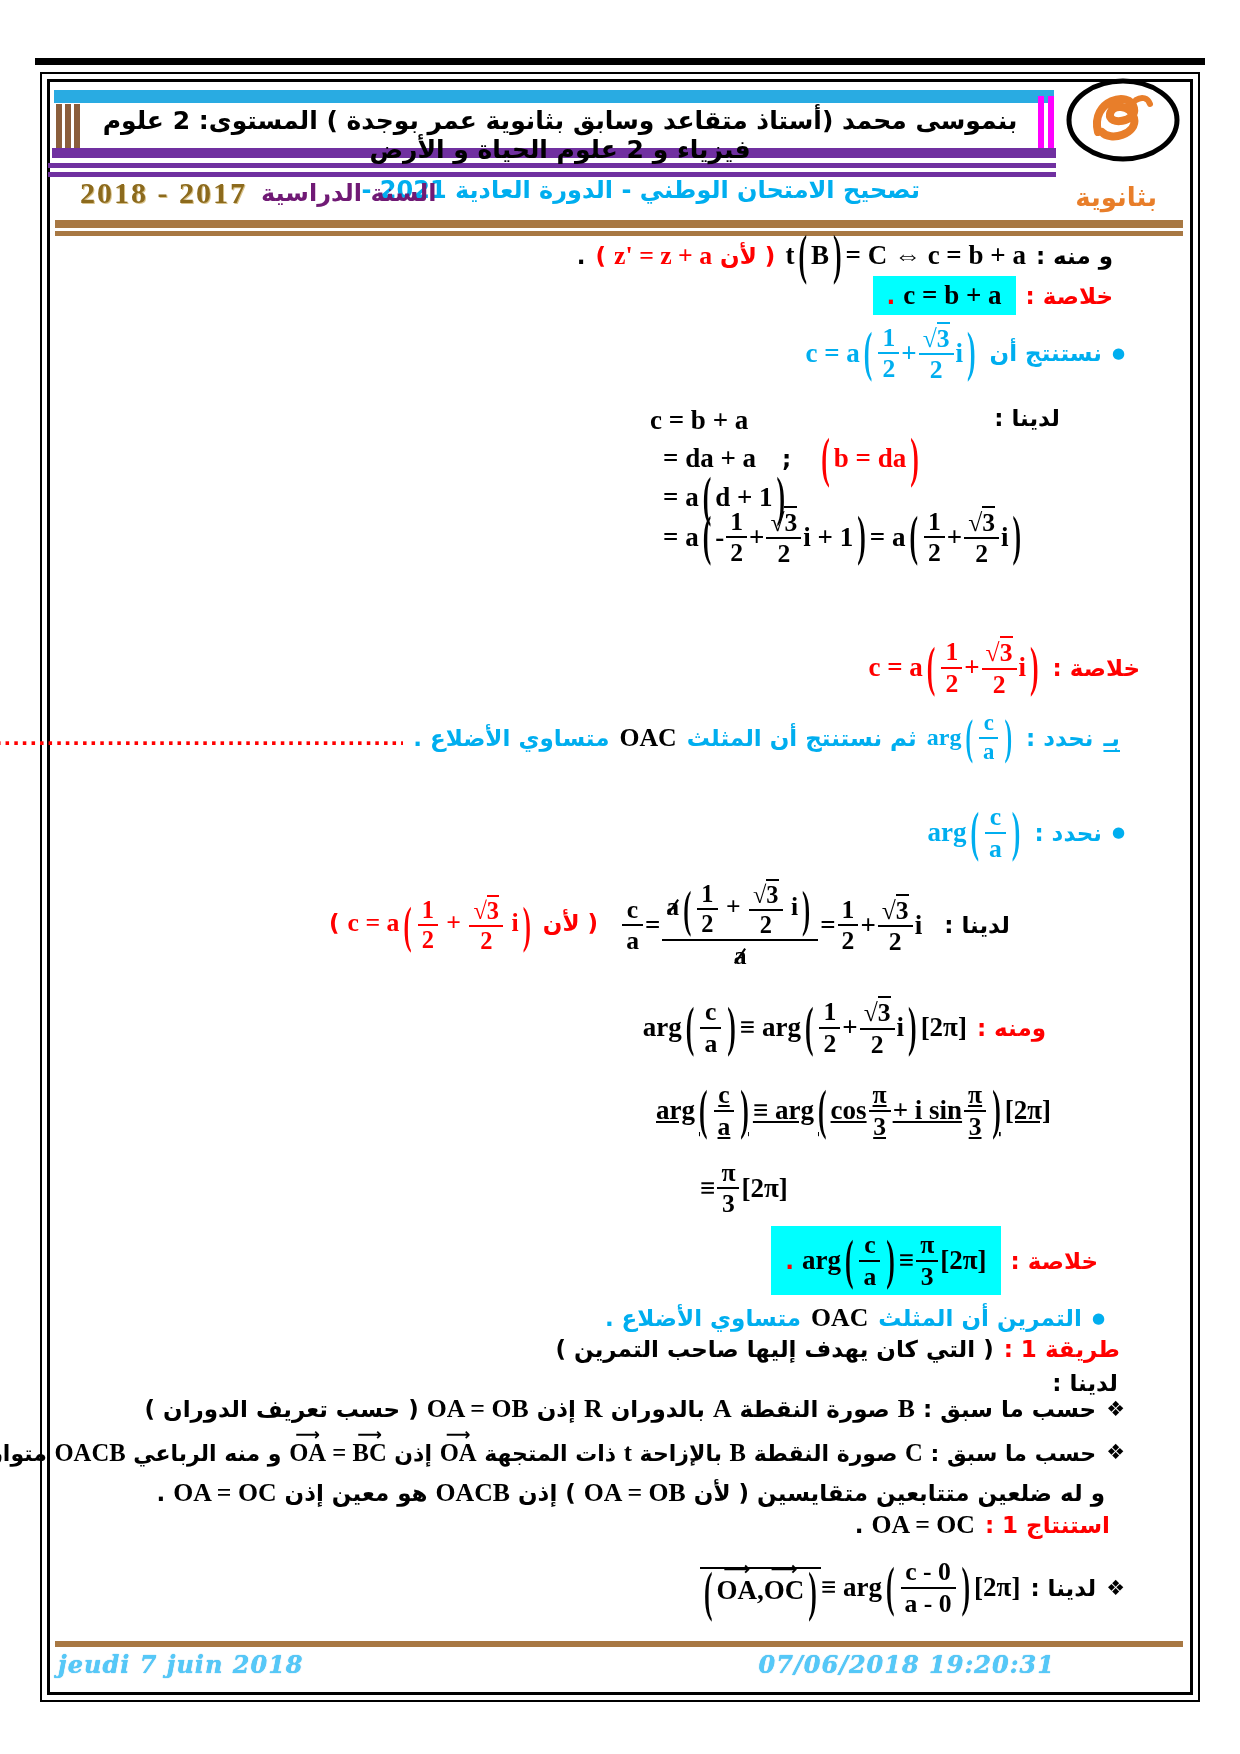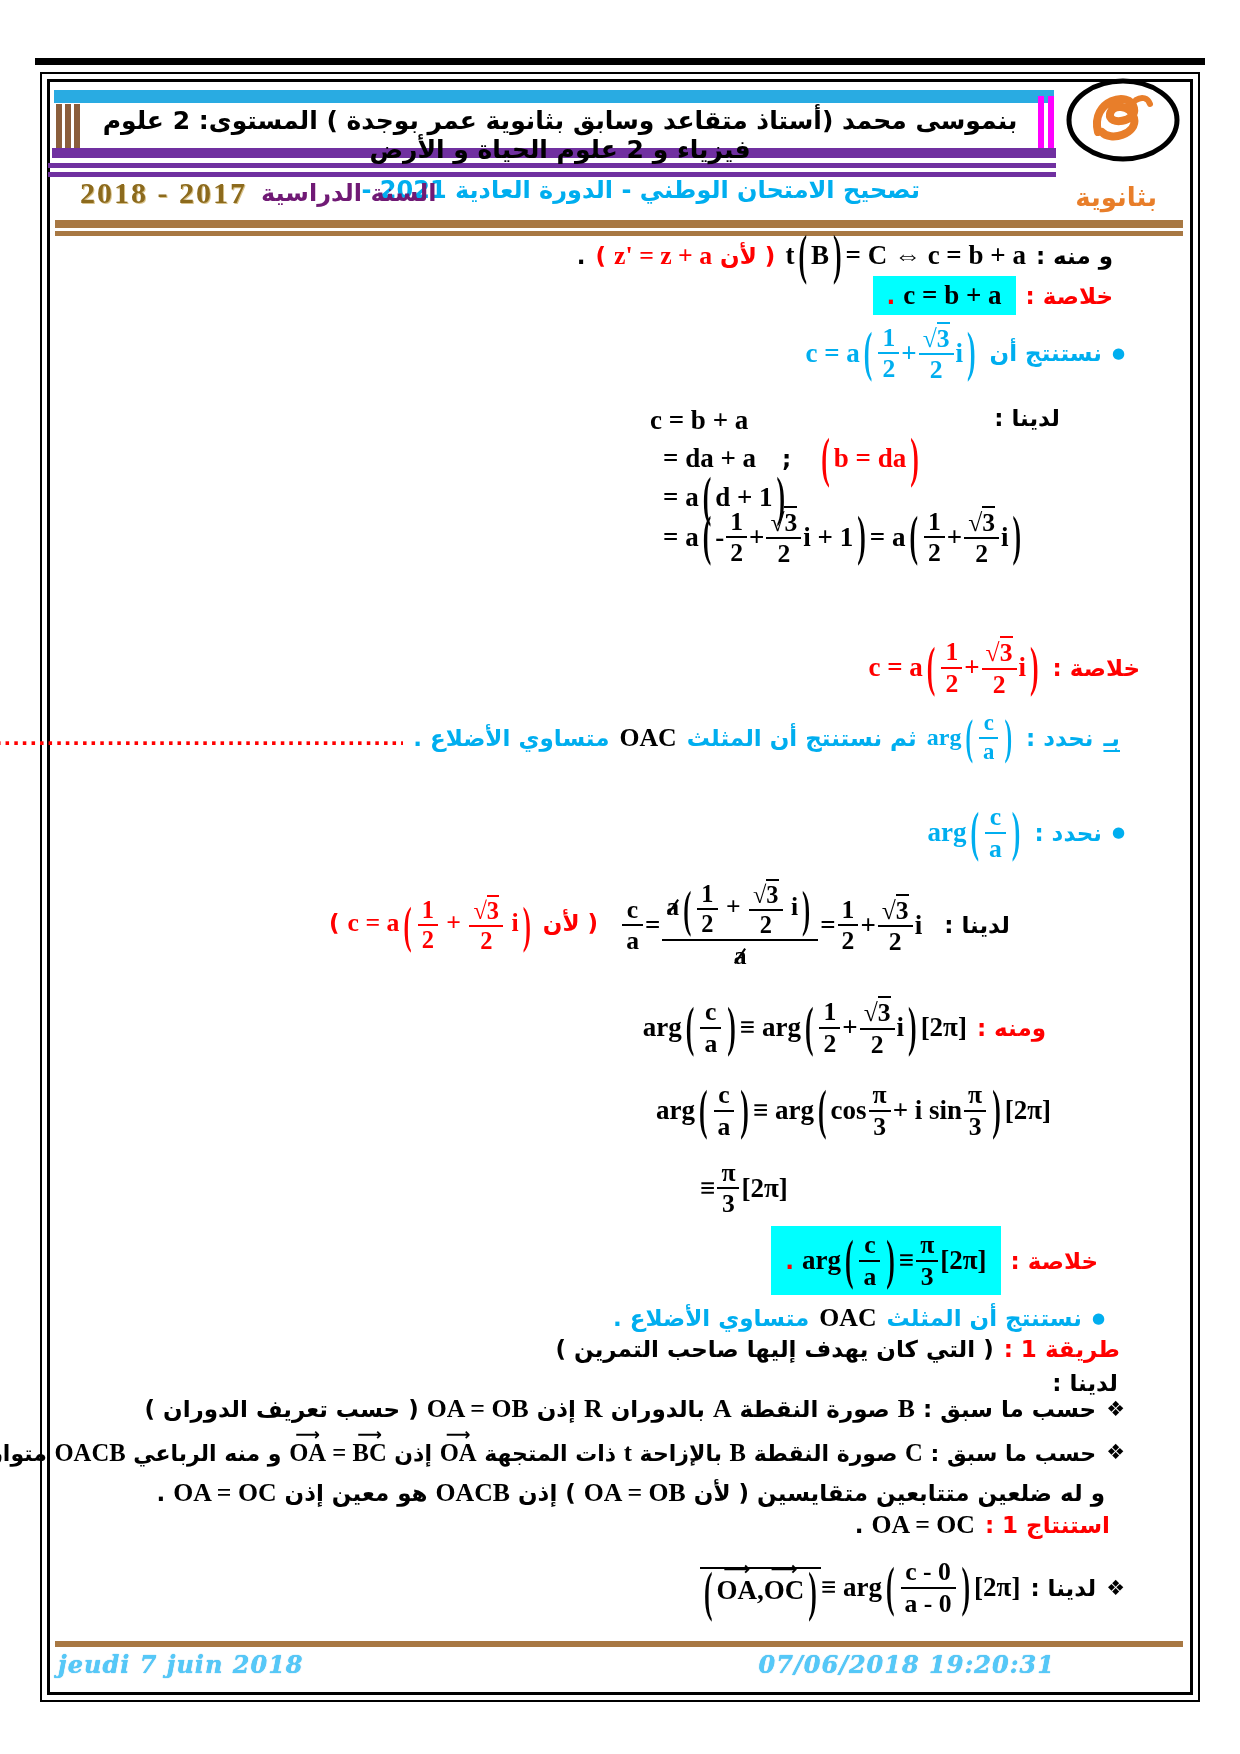--- a/index.html
+++ b/index.html
@@ -230,21 +230,21 @@
           <span class="den">a</span>
         </span><span class="bp">)</span> ≡ arg<span class="bp">(</span><span class="frac">
           <span class="num">1</span>
           <span class="den">2</span>
         </span> + <span class="frac">
           <span class="num"><span class="sqrt"><span class="rsign">√</span><span class="rad">3</span></span></span>
           <span class="den">2</span>
         </span> i<span class="bp">)</span>  [2π]</span>
   </div>
 
-  <div class="ln ltrline" style="top:1068px;left:656px;height:85px;">
+  <div class="ln ltrline" style="top:1068px;left:656px;height:85px;text-decoration:underline;">
     <span class="m">arg<span class="bp">(</span><span class="frac">
           <span class="num">c</span>
           <span class="den">a</span>
         </span><span class="bp">)</span> ≡ arg<span class="bp">(</span>cos <span class="frac">
           <span class="num">π</span>
           <span class="den">3</span>
         </span> + i sin <span class="frac">
           <span class="num">π</span>
           <span class="den">3</span>
         </span><span class="bp">)</span>  [2π]</span>
@@ -266,21 +266,21 @@
           </span><span class="bp">)</span> ≡ <span class="frac">
             <span class="num">π</span>
             <span class="den">3</span>
           </span>   [2π]</span>
       <span class="red">.</span>
     </span>
   </div>
 
   <div class="ln cy" style="top:1305px;right:135px;">
     <span class="bull">●</span>
-    <span>نستنتج أن المثلث</span>
+    <span>التمرين أن المثلث</span>
     <span class="mltr blk">OAC</span>
     <span>متساوي الأضلاع .</span>
   </div>
 
   <div class="ln" style="top:1336px;right:120px;">
     <span class="red">طريقة 1 :</span>
     <span>( التي كان يهدف إليها صاحب التمرين )</span>
   </div>
 
   <div class="ln" style="top:1370px;right:122px;">

